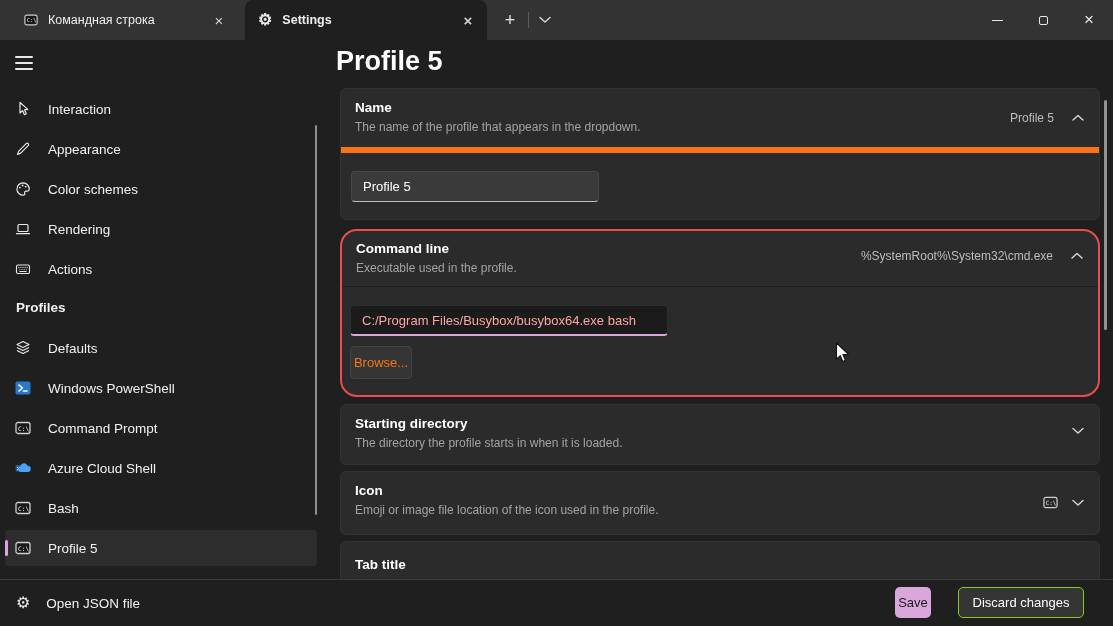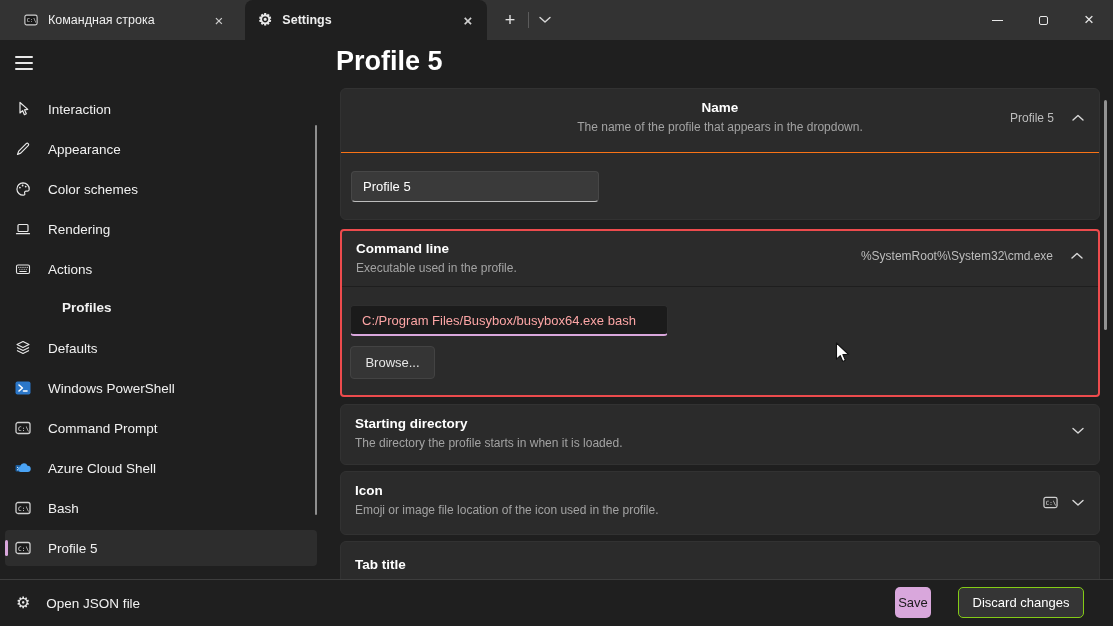--- a/index.html
+++ b/index.html
@@ -31,51 +31,51 @@
   
   .sidebar { position:absolute; left:0; top:40px; width:330px; bottom:47px; }
   .hamburger { position:absolute; left:15px; top:16px; width:18px; height:14px; display:flex;
                flex-direction:column; justify-content:space-between; }
   .hamburger div { height:1.6px; background:#e8e8e8; border-radius:1px; }
   .nav-item { position:absolute; left:5px; width:312px; height:36px; border-radius:4px;
               display:flex; align-items:center; gap:17px; padding-left:10px; font-size:13.5px; color:#f1f1f1; }
   .nav-item .ic { width:16px; height:16px; flex:none; display:flex; align-items:center; justify-content:center; }
   .nav-item.selected { background:#2d2d2d; }
   .accent-pill { position:absolute; left:0; top:10px; width:3px; height:16px; border-radius:2px; background:#d9a7dc; }
-  .profiles-header { position:absolute; left:16px; top:260px; font-size:13.5px; font-weight:700; color:#f1f1f1;margin-left:46px; }
+  .profiles-header { position:absolute; left:16px; top:260px; font-size:13.5px; font-weight:700; color:#f1f1f1; }
   .sidebar-scroll { position:absolute; left:315px; top:85px; width:2px; height:390px; background:#8f8f8f; border-radius:1px; }
   .gear-glyph { font-size:16px; color:#e8e8e8; line-height:1; }
   
   .bottombar { position:absolute; left:0; right:0; bottom:0; height:47px; background:#1f1f1f; border-top:1px solid #3d3d3d; }
   .openjson { position:absolute; left:16px; top:0; height:46px; display:flex; align-items:center; gap:16px; font-size:13.5px; color:#f1f1f1; }
   .save-btn { position:absolute; left:895px; top:7px; width:36px; height:31px; background:#d9a7dc;
               color:#1b1b1b; border:none; border-radius:5px; font-size:13px; font-family:inherit; }
   .discard-btn { position:absolute; left:958px; top:7px; width:126px; height:31px; background:#353535;
                  color:#fff; border:1px solid #84cc16; border-radius:5px; font-size:13px; font-family:inherit; }
   
   .main-title { position:absolute; left:336px; top:46px; font-size:27px; font-weight:700; }
   .card { position:absolute; left:340px; width:760px; background:#2b2b2b; border:1px solid #323232; border-radius:6px; }
   .card-header { position:relative; padding:11px 14px 0 14px; }
   .hdr-title { font-size:13.5px; font-weight:600; color:#fff; }
   .hdr-desc { font-size:12px; color:#a3a3a3; margin-top:5px; }
   .hdr-right { position:absolute; right:15px; top:22px; display:flex; align-items:center; gap:18px;
                color:#bdbdbd; font-size:12px; }
   .card-name { top:88px; height:132px; }
-  .card-name .card-header { height:64px; border-bottom:1px solid #f97316;text-align:center; }
+  .card-name .card-header { height:64px; border-bottom:6px solid #f97316; }
   .name-input { position:absolute; left:10px; top:82px; width:248px; height:31px; background:#3a3a3a;
                 border:1px solid #474747; border-bottom:1px solid #bdbdbd; border-radius:4px;
                 color:#fff; font-size:13px; padding:0 11px; font-family:inherit; }
-  .card-cmd { top:229px; height:168px; border:2px solid #ed4b4d; border-radius:4px; }
+  .card-cmd { top:229px; height:168px; border:2px solid #ed4b4d; border-radius:17px; }
   .card-cmd .card-header { height:56px; border-bottom:1px solid #1e1e1e; padding-top:10px; }
   .card-cmd .hdr-right { top:18px; }
   .cmd-input { position:absolute; left:8px; top:74px; width:318px; height:31px; background:#1b1b1b;
                border:1px solid #2e2e2e; border-bottom:2px solid #d9a7dc; border-radius:4px;
                color:#fca5a5; font-size:13px; padding:0 11px; font-family:inherit; }
-  .browse-btn { position:absolute; left:8px; top:115px; width:85px; height:33px; background:#353535;
-                border:1px solid #434343; border-radius:4px; color:#e5e5e5; font-size:13px; font-family:inherit; }
+  .browse-btn { position:absolute; left:8px; top:115px; width:62px; height:33px; background:#353535;
+                border:1px solid #434343; border-radius:4px; color:#f97316; font-size:13px; font-family:inherit; }
   .card-start { top:404px; height:61px; }
   .card-icon { top:471px; height:64px; }
   .card-icon .hdr-right { gap:14px; top:23px; }
   .card-tabtitle { top:541px; height:39px; border-radius:6px 6px 0 0; overflow:hidden; }
   .card-tabtitle .card-header { padding-top:15px; }
   .content-scroll { position:absolute; left:1104px; top:100px; width:3px; height:230px; background:#929292; border-radius:2px; }
   
   .cursor { position:absolute; left:835px; top:342px; pointer-events:none; }
   svg { display:block; }
 </style>

